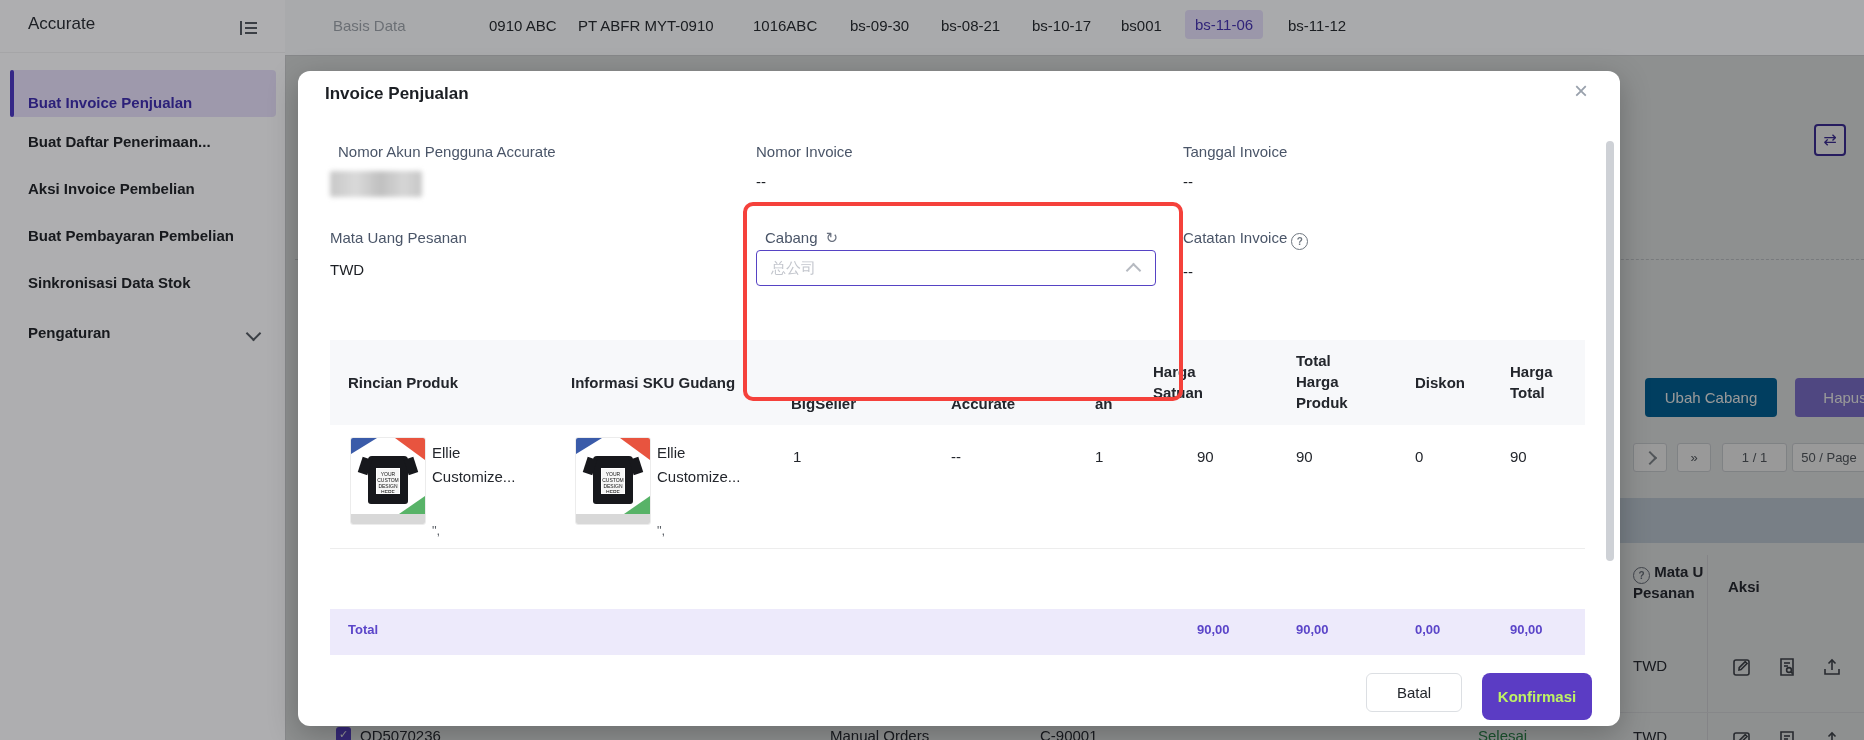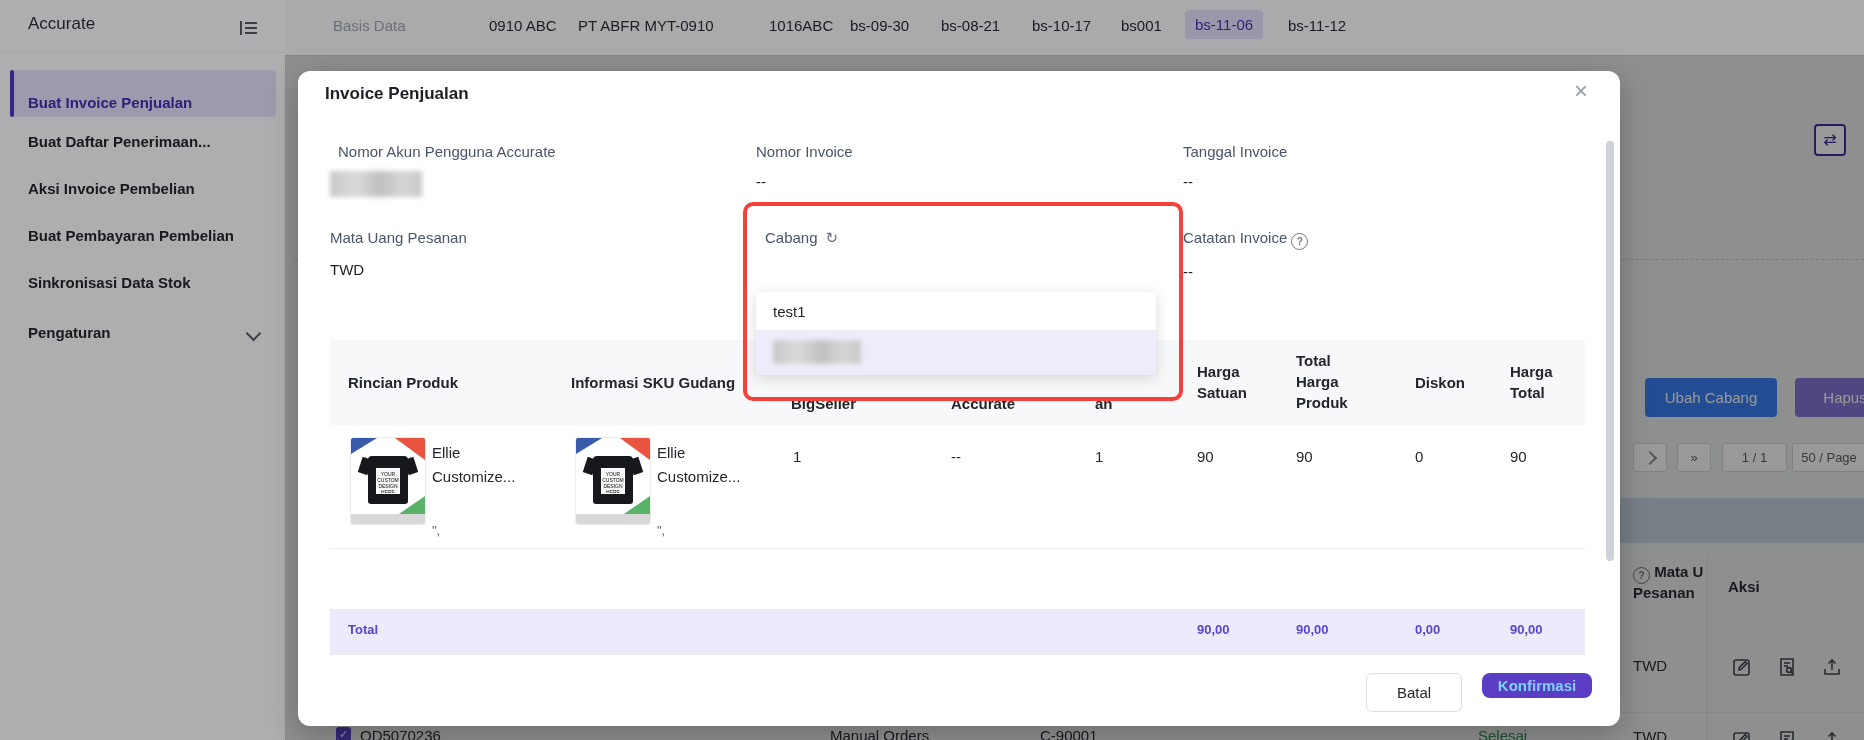--- a/index.html
+++ b/index.html
@@ -23,21 +23,21 @@
 
   .topbar{left:285px;top:0;width:1579px;height:55px;background:#f3f4f6;border-bottom:1px solid #e0e2e5;z-index:1;}
   .basis-label{left:48px;top:17px;font-size:15px;color:#9aa0a8;}
   .tab{top:17px;font-size:15px;color:#272b31;white-space:nowrap;}
   .tab.pill{top:10px;padding:6px 10px;background:#ded8f4;color:#4534ad;border-radius:4px;}
 
   .content{left:285px;top:55px;width:1579px;height:685px;z-index:1;}
   .swap-icon{left:1529px;top:69px;width:28px;height:28px;border:2px solid #40309f;border-radius:4px;color:#40309f;
     font-size:16px;line-height:28px;text-align:center;background:#fff;}
   .dashed-line{left:10px;top:204px;width:1569px;border-top:1px dashed #c9cdd2;}
-  .btn-dark{left:1360px;top:323px;width:132px;height:39px;background:#3b82f6;color:#fff;border:none;border-radius:4px;font-size:15px;}
+  .btn-dark{left:1360px;top:323px;width:132px;height:39px;background:#0369a1;color:#fff;border:none;border-radius:4px;font-size:15px;}
   .btn-mid{left:1510px;top:323px;width:100px;height:39px;background:#8477d8;color:#fff;border:none;border-radius:4px;font-size:15px;}
   .pgbox{top:388px;height:29px;background:#fff;border:1px solid #d6d9de;border-radius:3px;color:#595f66;
     font-size:13px;display:flex;align-items:center;justify-content:center;box-sizing:border-box;}
   .caret-right{width:8px;height:8px;border-top:2px solid #8a9097;border-right:2px solid #8a9097;transform:rotate(45deg);display:inline-block;}
   .blue-band{left:1335px;top:443px;width:244px;height:45px;background:#c9d4e0;}
   .bg-th{font-size:15px;font-weight:700;color:#2b2f36;}
   .v-div{left:1422px;top:500px;width:1px;height:185px;background:#dcdee2;}
   .h-div{left:1335px;top:657px;width:244px;height:1px;background:#e0e2e6;}
   .bg-td{font-size:15px;color:#2b2f36;}
   .act-icon{width:20px;height:20px;color:#43484f;}
@@ -88,22 +88,22 @@
   .shirt{position:absolute;left:17px;top:18px;width:40px;height:48px;background:#17181c;border-radius:4px 4px 3px 3px;}
   .shirt:before{content:"";position:absolute;left:-8px;top:2px;width:10px;height:16px;background:#17181c;transform:rotate(18deg);}
   .shirt:after{content:"";position:absolute;right:-8px;top:2px;width:10px;height:16px;background:#17181c;transform:rotate(-18deg);}
   .shirt-label{position:absolute;left:8px;top:12px;width:24px;height:26px;background:#f6f6f6;border:1px solid #fff;
     font-size:5px;line-height:6px;color:#111;text-align:center;overflow:hidden;padding-top:2px;box-sizing:border-box;}
   .p-name{font-size:15px;color:#23262c;width:96px;line-height:24px;}
   .p-sub{font-size:13px;color:#5a5f66;}
 
   .btn-cancel{left:1068px;top:602px;width:96px;height:39px;background:#fff;border:1px solid #dcdfe3;border-radius:6px;
     font-size:15px;color:#23262c;}
-  .btn-confirm{left:1184px;top:602px;width:110px;height:25px;background:#5b3cc4;border:none;border-radius:8px;
-    font-size:15px;color:#7dd3fc;font-weight:700;}
+  .btn-confirm{left:1184px;top:602px;width:110px;height:47px;background:#5b3cc4;border:none;border-radius:8px;
+    font-size:15px;color:#bef264;font-weight:700;}
   button{font-family:inherit;cursor:pointer;}
   svg{display:block;}
 </style>
 </head>
 <body>
 
 <div class="abs sidebar">
   <div class="abs sidebar-title">Accurate</div>
   <div class="abs collapse-icon">
     <svg width="22" height="22" viewBox="0 0 22 22">
@@ -124,21 +124,21 @@
   <div class="abs side-item" style="top:227px;">Buat Pembayaran Pembelian</div>
   <div class="abs side-item" style="top:274px;">Sinkronisasi Data Stok</div>
   <div class="abs side-item" style="top:324px;">Pengaturan</div>
   <span class="abs caret-down" style="left:248px;top:328px;"></span>
 </div>
 
 <div class="abs topbar">
   <div class="abs basis-label">Basis Data</div>
   <div class="abs tab" style="left:204px;">0910 ABC</div>
   <div class="abs tab" style="left:293px;">PT ABFR MYT-0910</div>
-  <div class="abs tab" style="left:468px;margin-left:16px;">1016ABC</div>
+  <div class="abs tab" style="left:468px;">1016ABC</div>
   <div class="abs tab" style="left:565px;">bs-09-30</div>
   <div class="abs tab" style="left:656px;">bs-08-21</div>
   <div class="abs tab" style="left:747px;">bs-10-17</div>
   <div class="abs tab" style="left:836px;">bs001</div>
   <div class="abs tab pill" style="left:900px;">bs-11-06</div>
   <div class="abs tab" style="left:1003px;">bs-11-12</div>
 </div>
 
 <div class="abs content">
   <div class="abs swap-icon">⇄</div>
@@ -235,41 +235,37 @@
   <div class="abs f-value" style="left:885px;top:102px;">--</div>
 
   <div class="abs red-box"></div>
 
   <div class="abs f-label" style="left:32px;top:158px;">Mata Uang Pesanan</div>
   <div class="abs f-value" style="left:32px;top:190px;">TWD</div>
 
   <div class="abs f-label" style="left:467px;top:158px;">
     <span>Cabang</span><span class="refresh-icon">↻</span>
   </div>
-  <div class="abs dropdown">
-    <div class="abs dd-item1">
-        <span>test1</span>
-      </div>
-    <div class="abs dd-item2">
-      <div class="abs blurred" style="left:17px;top:10px;width:88px;height:24px;"></div>
-    </div>
+  <div class="abs select">
+    <span class="ph">总公司</span>
+    <span class="caret-up"></span>
   </div>
 
   <div class="abs f-label" style="left:885px;top:158px;">
     <span>Catatan Invoice</span> <span class="q-circle">?</span>
   </div>
   <div class="abs f-value" style="left:885px;top:192px;">--</div>
 
   <div class="abs t-header"></div>
   <div class="abs th" style="left:50px;top:301px;">Rincian Produk</div>
   <div class="abs th" style="left:273px;top:301px;width:170px;white-space:nowrap;overflow:hidden;">Informasi SKU Gudang</div>
   <div class="abs th" style="left:493px;top:322px;">BigSeller</div>
   <div class="abs th" style="left:653px;top:322px;">Accurate</div>
   <div class="abs th" style="left:797px;top:322px;">ah</div>
-  <div class="abs th" style="left:899px;top:290px;width:60px;">Harga Satuan</div>
+  <div class="abs th" style="left:855px;top:290px;width:60px;">Harga Satuan</div>
   <div class="abs th" style="left:998px;top:279px;width:64px;">Total Harga Produk</div>
   <div class="abs th" style="left:1117px;top:301px;">Diskon</div>
   <div class="abs th" style="left:1212px;top:290px;width:52px;">Harga Total</div>
 
   <div class="abs timg" style="left:52px;top:366px;">
     <span class="tri-tl"></span>
     <span class="tri-tr"></span>
     <span class="tri-br"></span>
     <span class="bar-b"></span>
     <span class="shirt">

